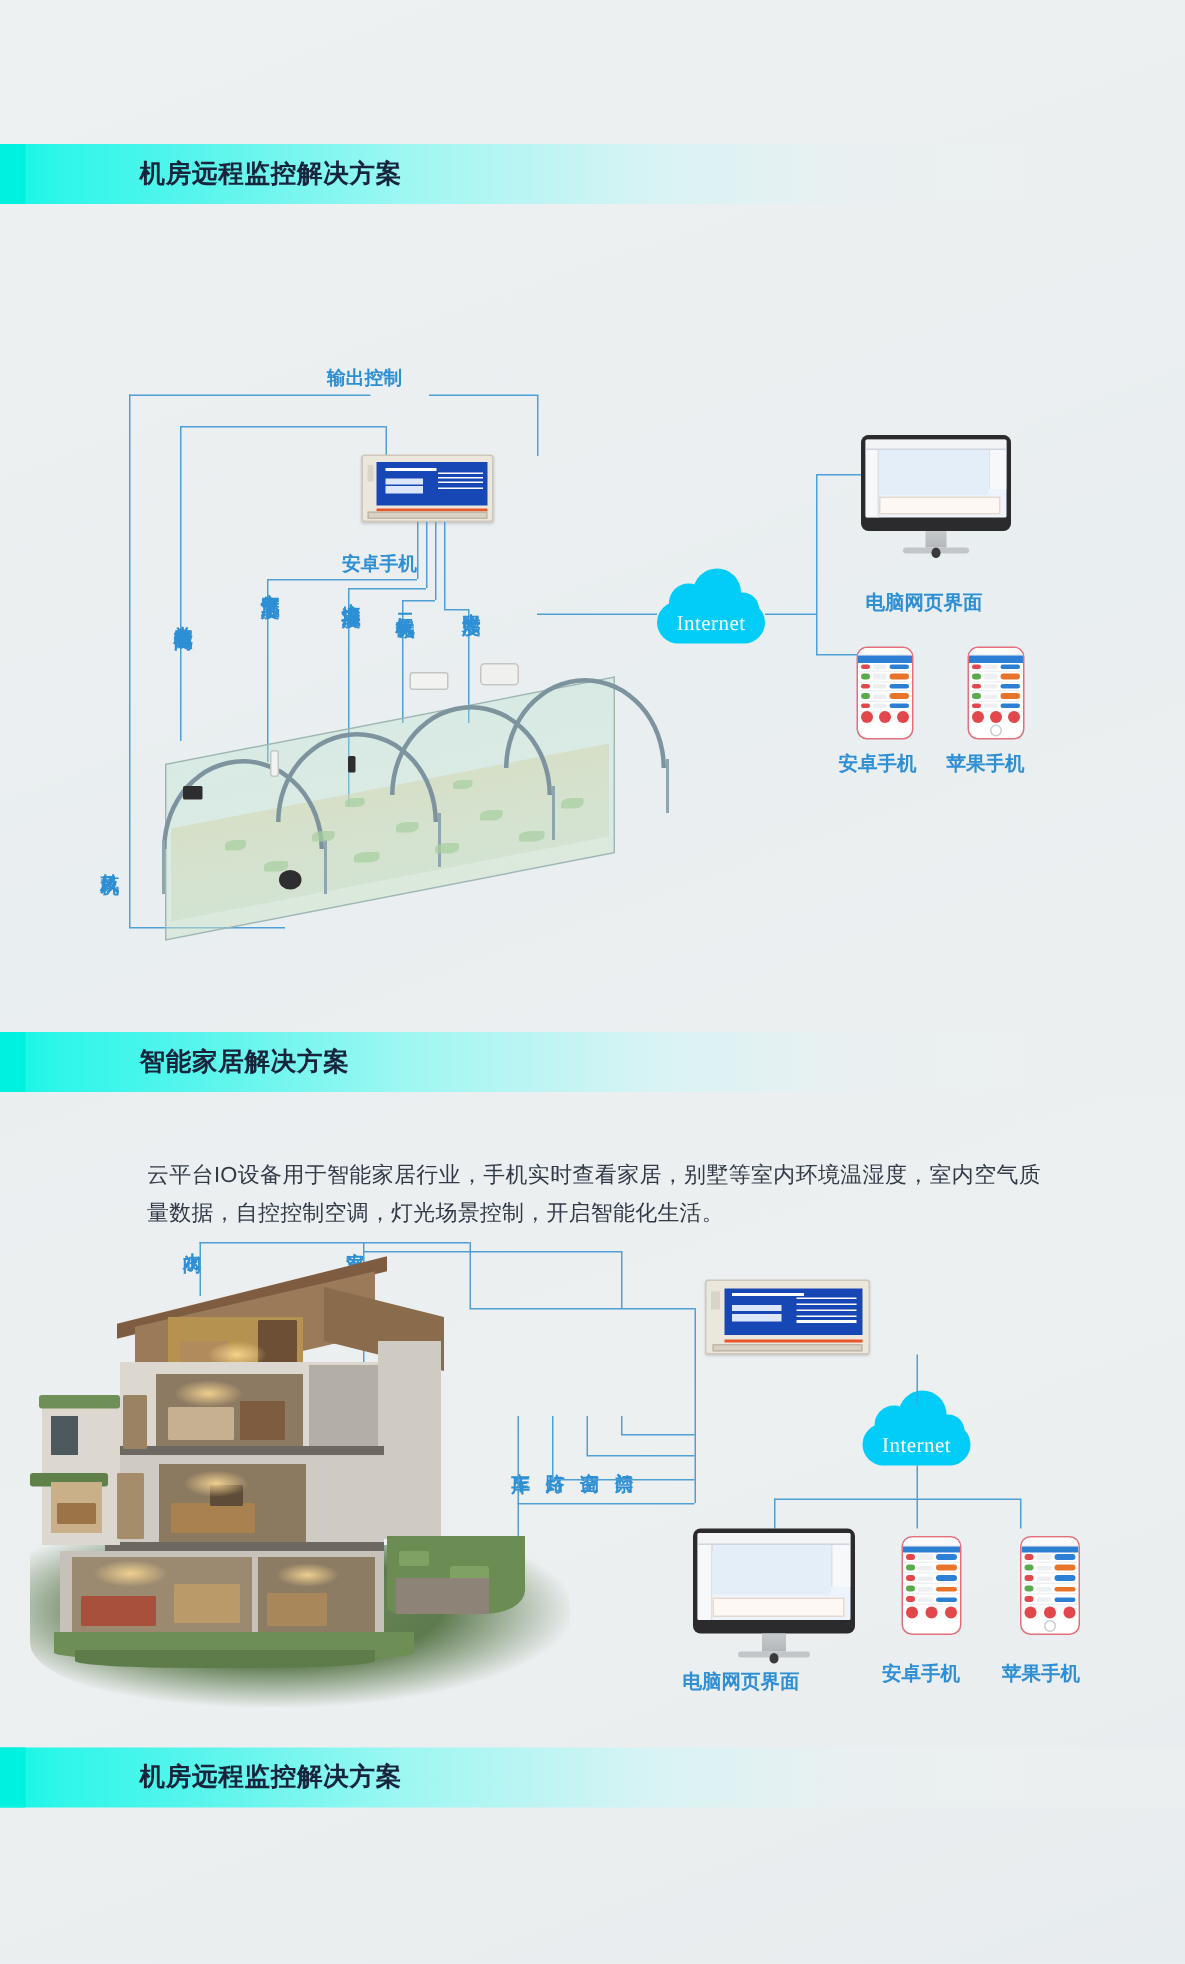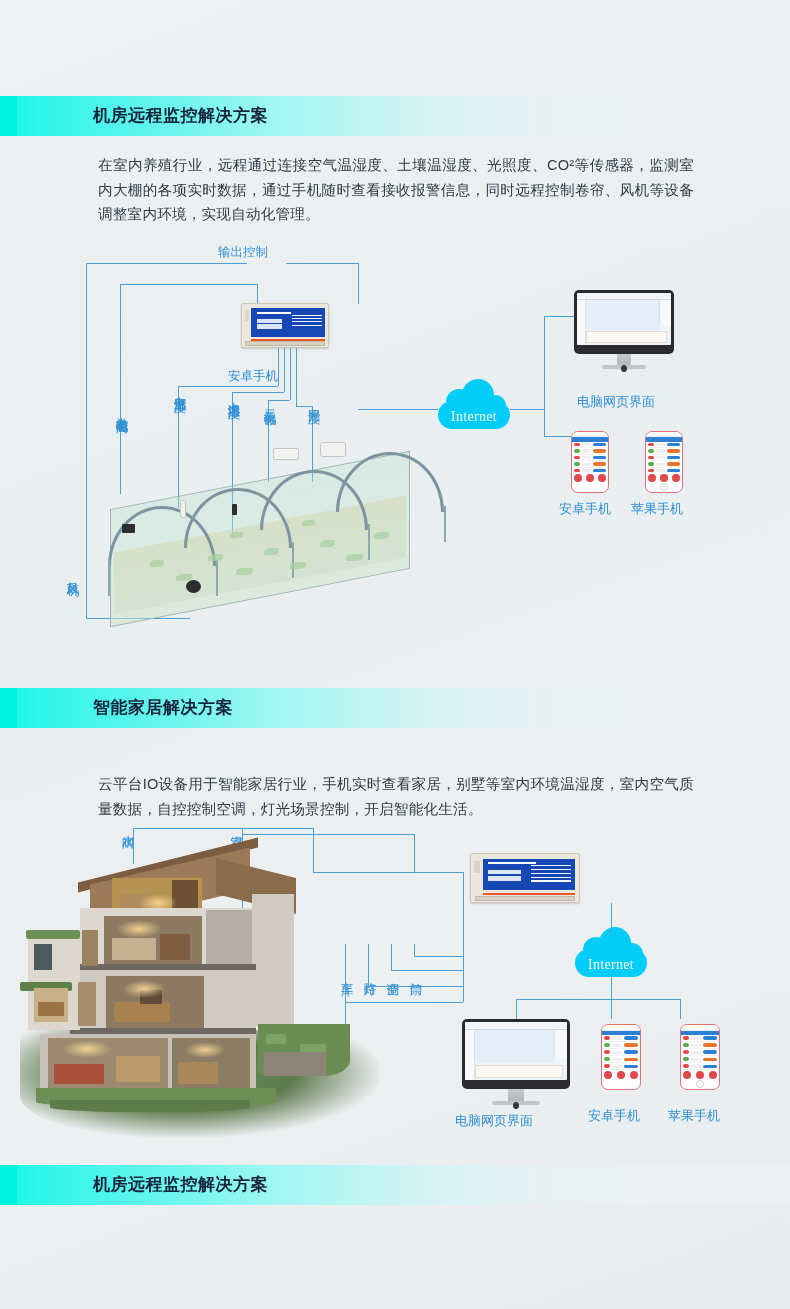--- a/index.html
+++ b/index.html
@@ -42,21 +42,21 @@
   .para {
     position: absolute; left: 98px; width: 596px;
     font-size: 14.6px; line-height: 24.5px; color: #313a46;
     letter-spacing: .2px; text-align: justify;
   }
 
   
   .diagram { position: absolute; left: 0; width: 790px; }
   .lbl {
     position: absolute; color: #2f8fd4; font-size: 12.5px;
-    font-weight: normal; letter-spacing: 0; white-space: nowrap;
+    font-weight: bold; letter-spacing: 0; white-space: nowrap;
   }
   .lbl.vert {
     writing-mode: vertical-rl; text-orientation: upright;
     line-height: 14px; letter-spacing: 1px;
   }
   .line { position: absolute; background: #4d9fd6; }
   .line.h { height: 1px; }
   .line.v { width: 1px; }
 
   
@@ -161,21 +161,20 @@
 <body>
 
 <div class="page">
 
 
   <div class="sect-band" style="top:96px;">
     <div class="accent"></div>
     <div class="sect-title">机房远程监控解决方案</div>
   </div>
 
-  <div class="para" style="top:153px;">在室内养殖行业，远程通过连接空气温湿度、土壤温湿度、光照度、CO²等传感器，监测室内大棚的各项实时数据，通过手机随时查看接收报警信息，同时远程控制卷帘、风机等设备调整室内环境，实现自动化管理。</div>
 
   <div class="diagram" style="top:232px; height:420px;">
 
     <div class="lbl" style="left:218px; top:12px;">输出控制</div>
     <div class="lbl" style="left:228px; top:136px;">安卓手机</div>
 
     <div class="line h" style="left:86px; top:31px; width:161px;"></div>
     <div class="line h" style="left:286px; top:31px; width:72px;"></div>
     <div class="line v" style="left:86px; top:31px; height:269px;"></div>
     <div class="line v" style="left:120px; top:52px; height:210px;"></div>

